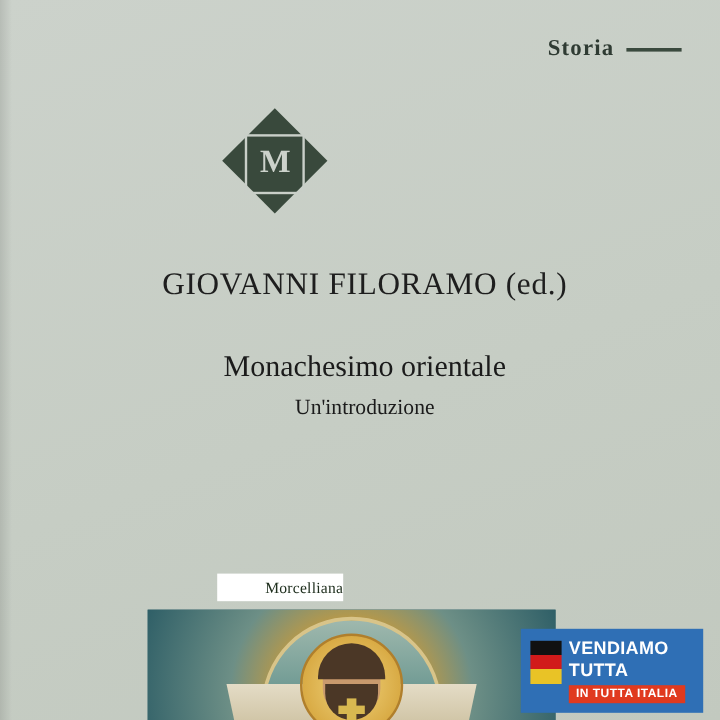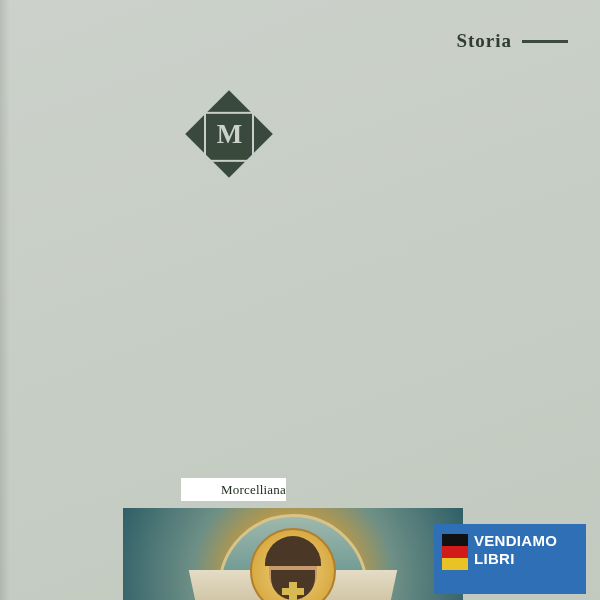--- a/index.html
+++ b/index.html
@@ -320,39 +320,45 @@
       <span class="series-rule"></span>
     </div>
 
     <div class="logo-wrap">
       <div class="logo-diamond">
         <div class="logo-diamond-inner"></div>
       </div>
       <div class="logo-mark">M</div>
     </div>
 
+    <div class="title-block">
+      <p class="author">GIOVANNI FILORAMO (ed.)</p>
+      <p class="title">Monachesimo orientale</p>
+      <p class="subtitle">Un'introduzione</p>
+    </div>
 
     <div class="publisher-box">
       <span class="publisher-name">Morcelliana</span>
     </div>
 
     <div class="art-strip">
       <div class="art-bg"></div>
       <div class="art-arch"></div>
       <div class="art-robe-left"></div>
       <div class="art-robe-right"></div>
       <div class="art-halo"></div>
       <div class="art-face"></div>
       <div class="art-hair"></div>
       <div class="art-beard"></div>
       <div class="art-cross"></div>
     </div>
 
     <div class="promo">
       <div class="promo-flag"></div>
       <div class="promo-line1">VENDIAMO</div>
-      <div class="promo-line2">LIBRI</div>
+      <div class="promo-line2">TUTTA</div>
+      <div class="promo-banner">IN TUTTA ITALIA</div>
     </div>
 
     <div class="edge-shade"></div>
 
   </div>
 </div>
 
 </body></html>

